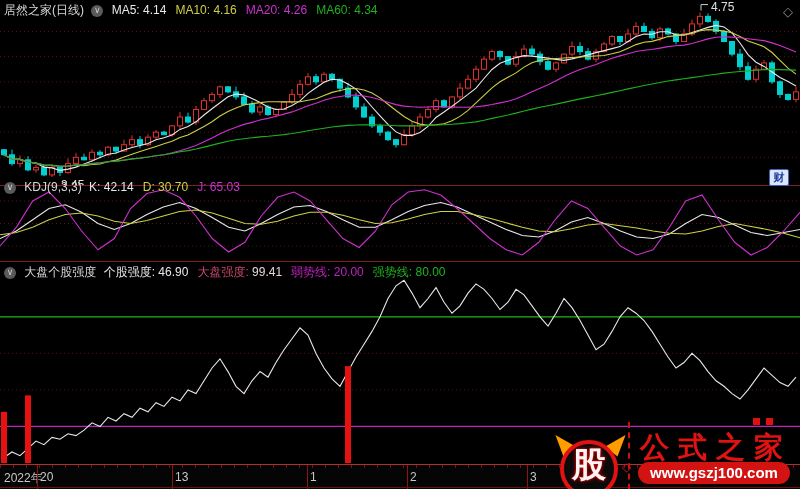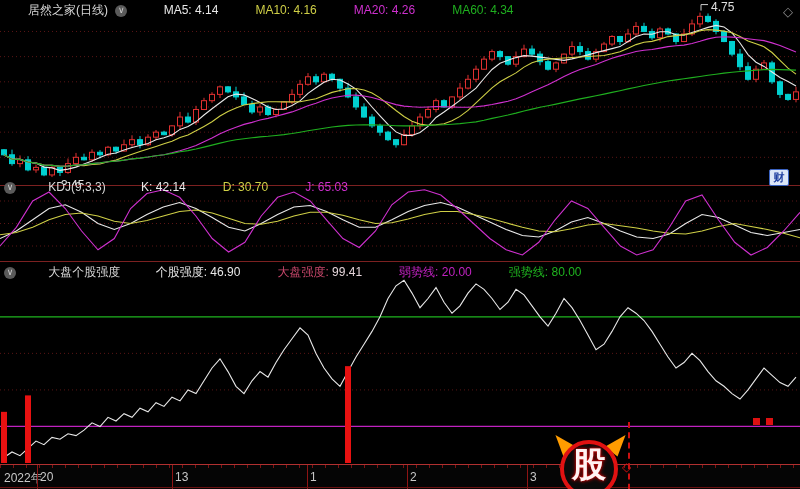--- a/index.html
+++ b/index.html
@@ -1,23 +1,23 @@
 <!DOCTYPE html>
 <html><head>
 <meta charset="utf-8">
 <style>
   html,body{margin:0;padding:0;background:#000;}
   #app{position:relative;width:800px;height:489px;background:#000;overflow:hidden;
        font-family:"Liberation Sans",sans-serif;}
   svg{position:absolute;left:0;display:block;}
   .hdr{position:absolute;left:4px;height:14px;font-size:12px;line-height:14px;white-space:nowrap;z-index:5;}
-  .hdr-title{color:#d8d8d8;margin-right:4px;margin-left:24px;}
+  .hdr-title{color:#d8d8d8;margin-right:4px;}
   .icon-circle{display:inline-block;width:12px;height:12px;border-radius:50%;background:#5a5a5a;
       color:#cfcfcf;font-size:9px;line-height:11px;text-align:center;vertical-align:1px;margin-right:5px;}
-  .hdr-item{margin-right:9px;margin-left:28px;}
+  .hdr-item{margin-right:9px;}
   .sep{position:absolute;left:0;width:800px;height:1px;background:#7c2121;z-index:4;}
   #axis-bar{position:absolute;left:0;top:464px;width:800px;height:24px;background:#050505;
       border-top:1px solid #b03030;z-index:6;}
   #axis-ticks-strip{position:absolute;left:0;top:0;width:800px;height:3px;
       background:repeating-linear-gradient(90deg,#7a1212 0 1px,transparent 1px 13px);}
   .axis-label{position:absolute;top:5px;font-size:12px;color:#c8c8c8;}
   .axis-vline{position:absolute;top:0;width:1px;height:24px;background:#8e1414;}
   #axis-bottom-line{position:absolute;left:0;top:487px;width:800px;height:1px;background:#6a1010;z-index:7;}
   
   #corner-diamond{position:absolute;left:783px;top:4px;color:#909090;font-size:13px;z-index:8;}
@@ -330,15 +330,17 @@
     <div id="bull-badge">
       <div class="horn" id="horn-left"></div>
       <div class="horn" id="horn-right"></div>
       <div id="bull-circle"></div>
       <div id="bull-char">股</div>
     </div>
     <div id="logo-dash"></div>
     <div id="logo-dash-diamond">◇</div>
     <div class="deco-square" id="sq1"></div>
     <div class="deco-square" id="sq2"></div>
+    <div id="site-name">公式之家</div>
+    <div id="url-badge">www.gszj100.com</div>
   </div>
 
 </div>
 
 </body></html>

